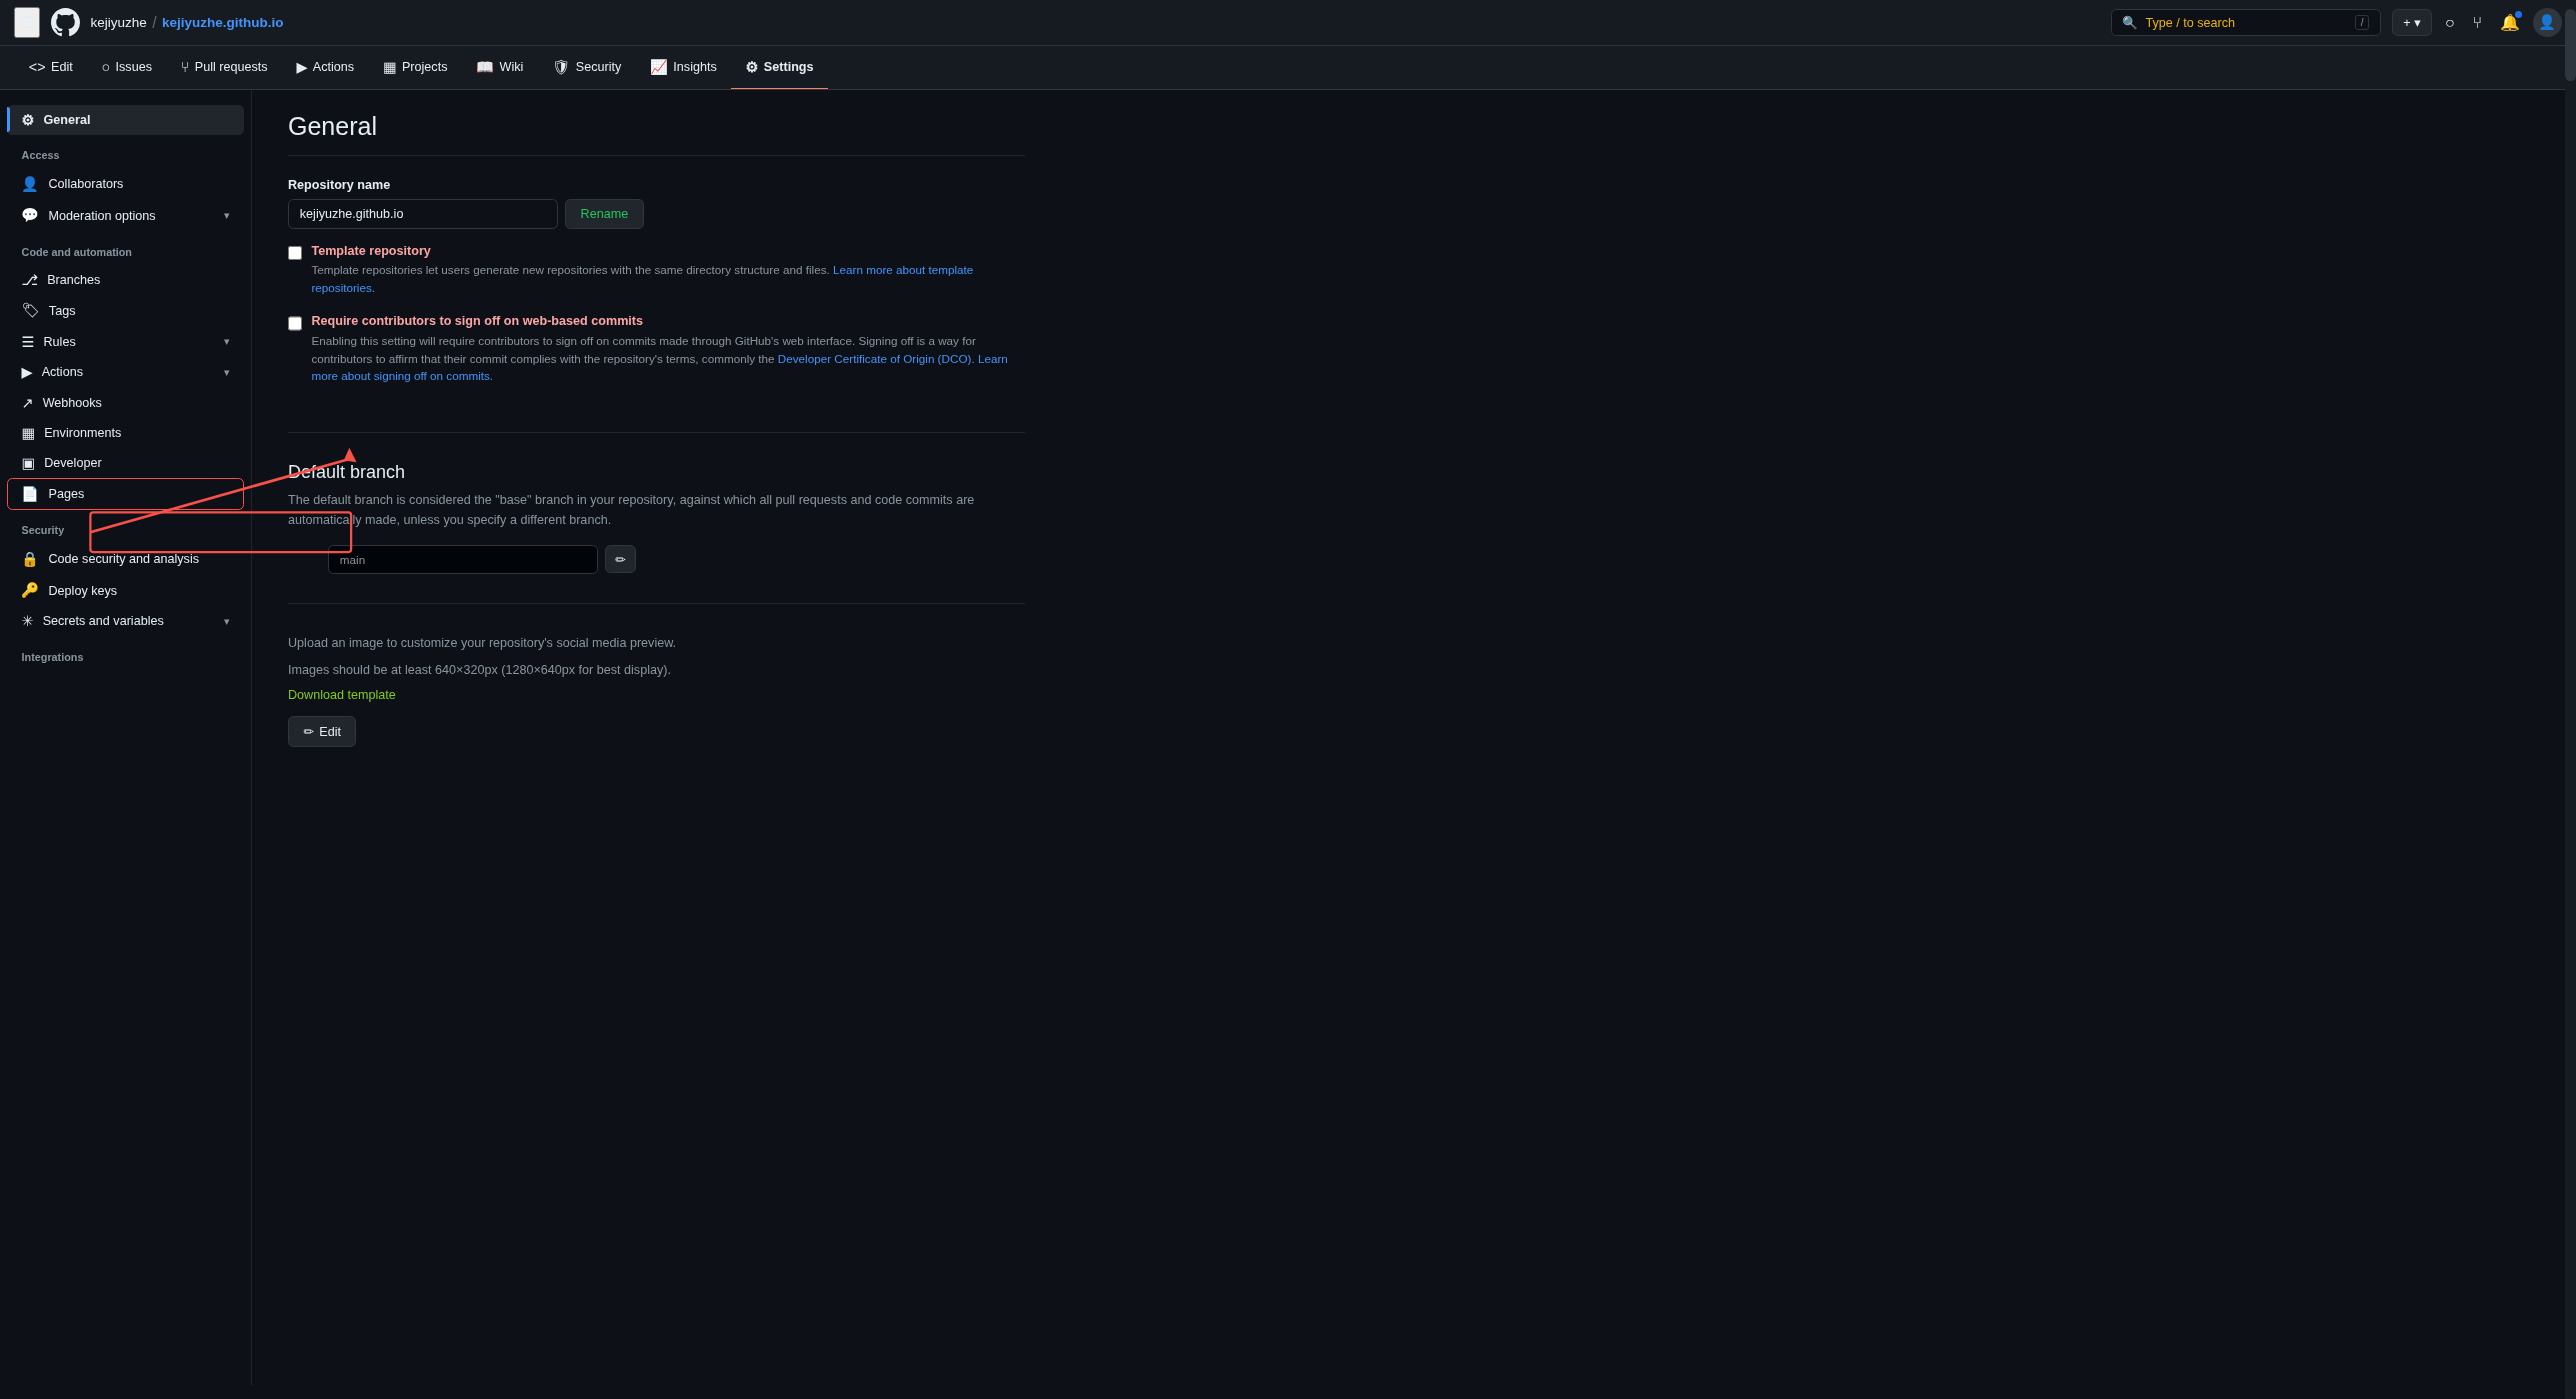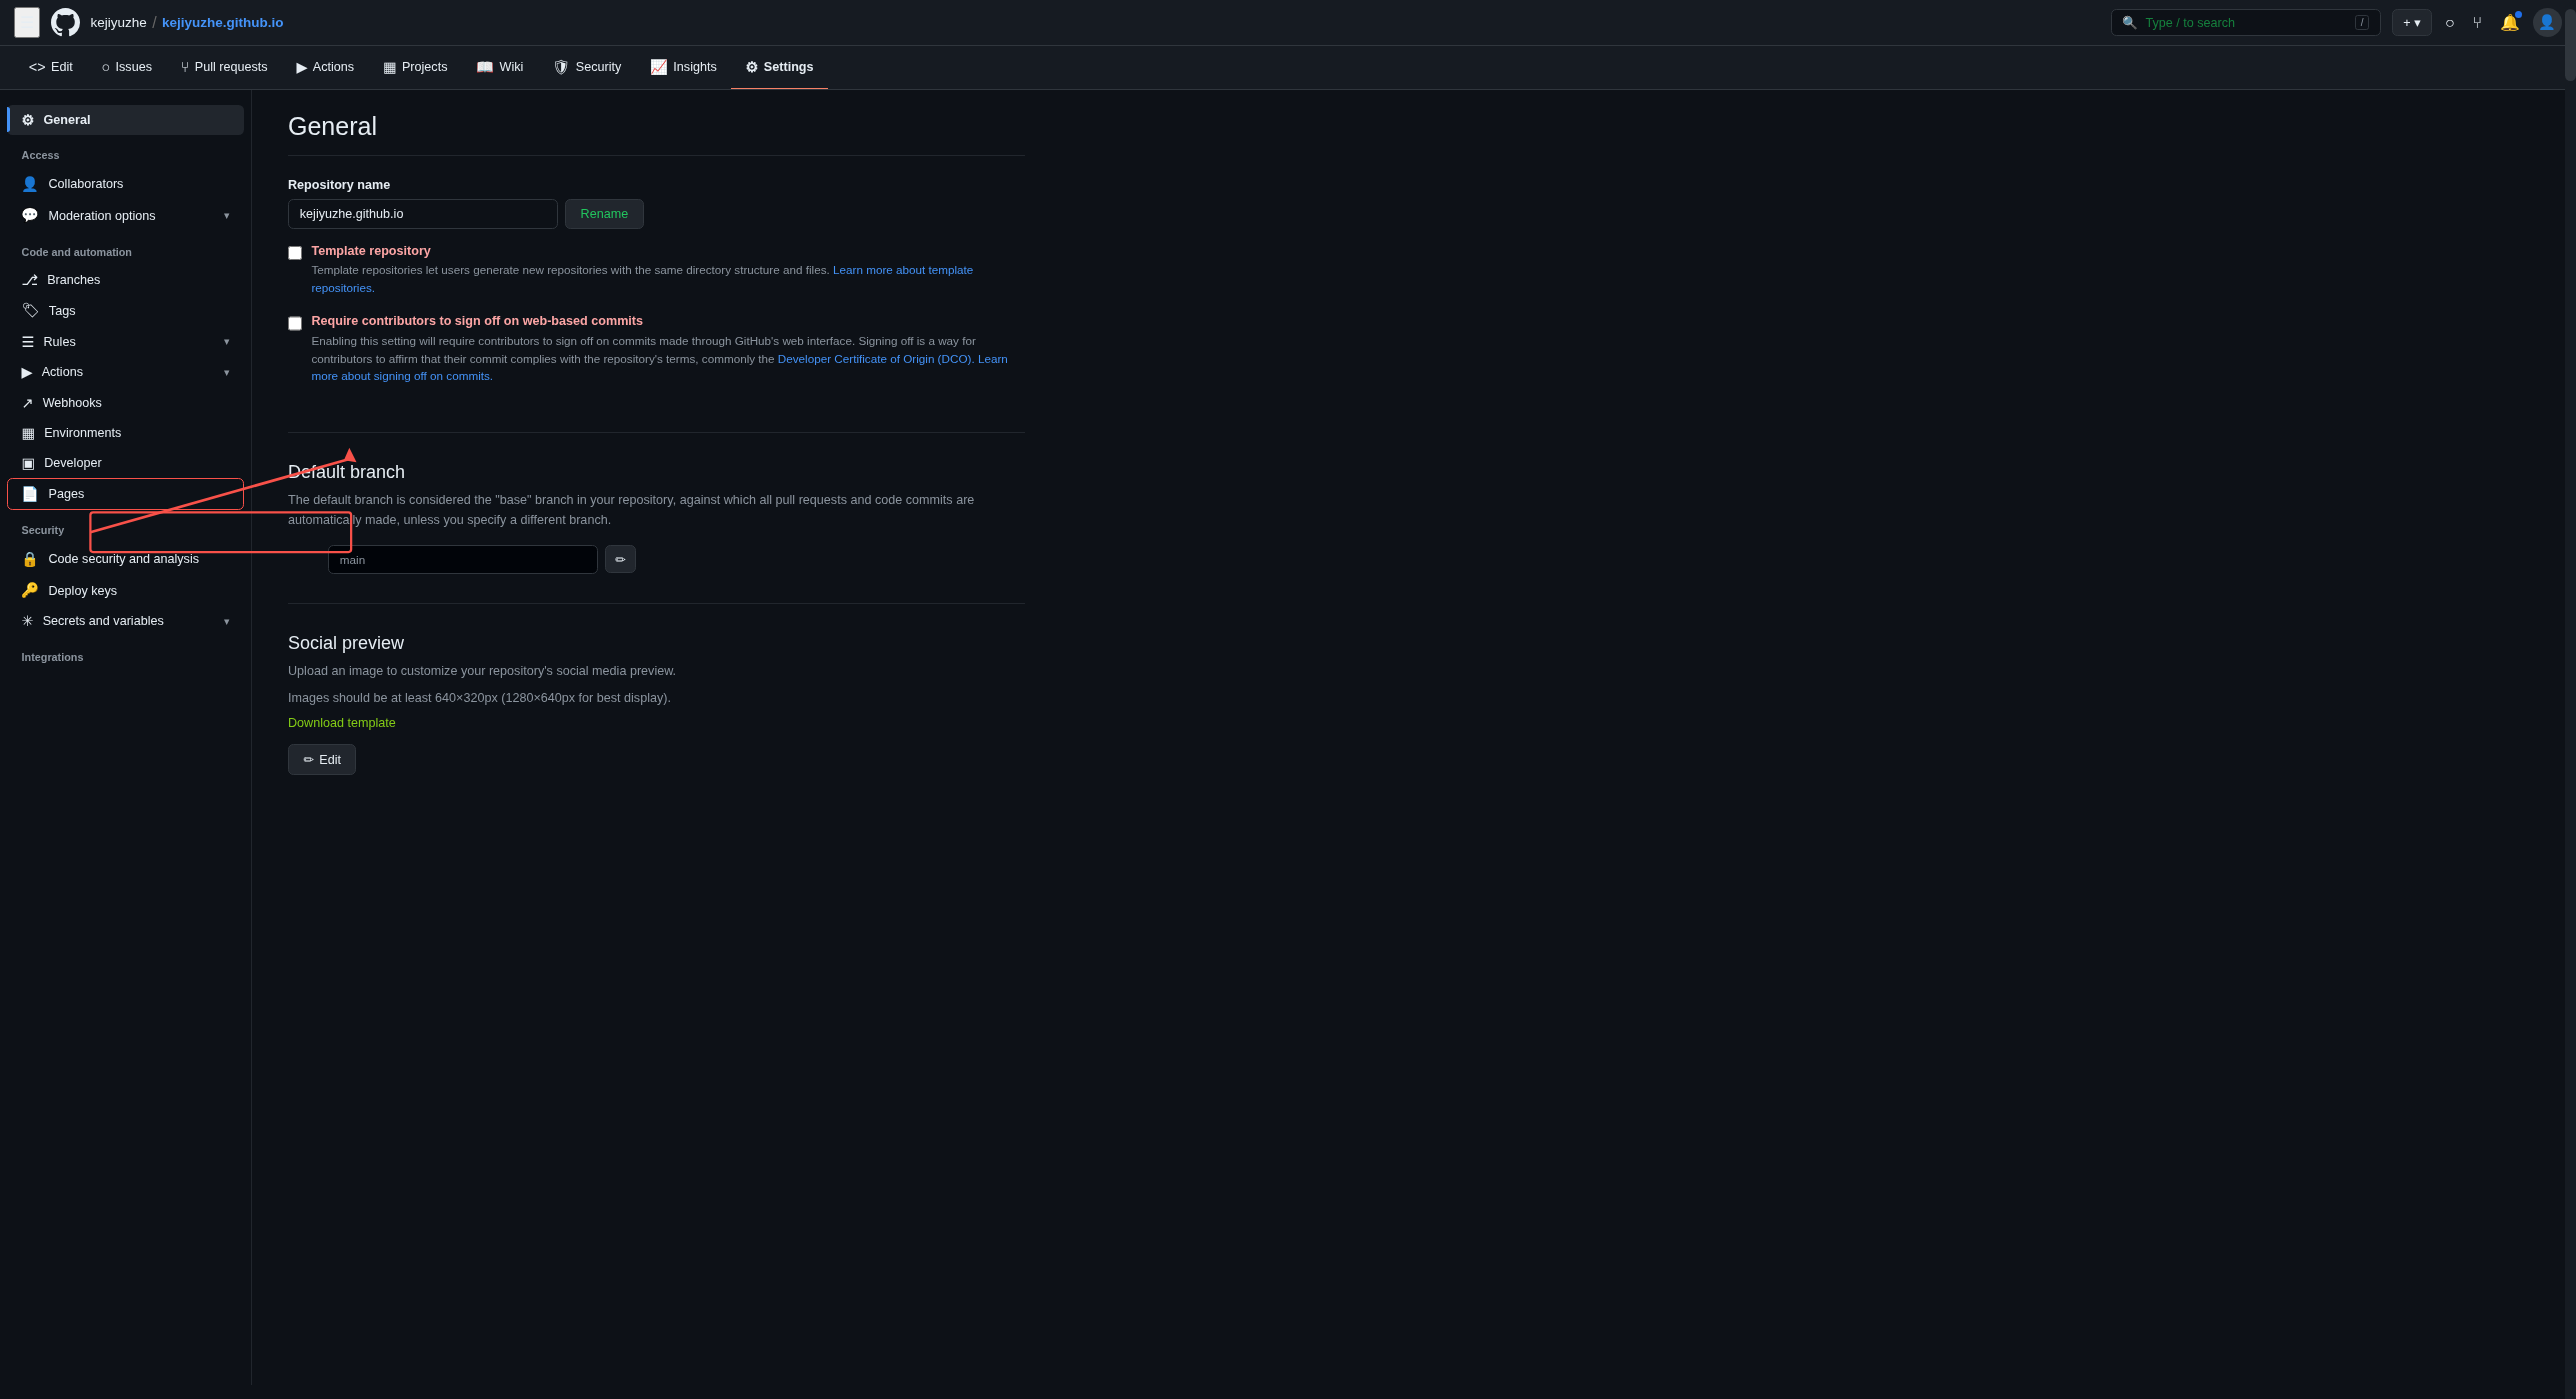--- a/index.html
+++ b/index.html
@@ -377,21 +377,21 @@
     </svg>
 
     <div class="header-breadcrumb">
       <a>kejiyuzhe</a>
       <span class="sep">/</span>
       <a class="repo-name">kejiyuzhe.github.io</a>
     </div>
 
     <div class="header-search">
       <span class="header-search-icon">🔍</span>
-      <span style="color:#15803d;">Type / to search</span>
+      <span style="color:#eab308;">Type / to search</span>
       <span class="header-search-slash">/</span>
     </div>
 
     <div class="header-actions">
       <button class="header-btn">+ ▾</button>
       <button class="header-icon-btn">○</button>
       <button class="header-icon-btn">⑂</button>
       <button class="header-icon-btn">
         🔔
         <span class="dot"></span>
@@ -555,21 +555,20 @@
       <div class="section">
         <h2 class="section-title">Default branch</h2>
         <p style="color:#8b949e; font-size:12.6px; line-height:1.6; margin-bottom:14.4px;">The default branch is considered the "base" branch in your repository, against which all pull requests and code commits are automatically made, unless you specify a different branch.</p>
         <div class="branch-input-row">
           <input class="branch-input" type="text" readonly="" value="main" style="">
           <button class="edit-icon-btn">✏</button>
         </div>
       </div>
 
       <div class="section">
-        <h2 class="section-title">Social preview</h2>
         <p class="social-preview-desc">Upload an image to customize your repository's social media preview.</p>
         <p class="social-preview-desc">Images should be at least 640×320px (1280×640px for best display).</p>
         <a href="#" class="download-template-link">Download template</a>
         <button class="edit-btn">
           <span>✏</span>
           <span>Edit</span>
         </button>
       </div>
     </main>
   </div>

